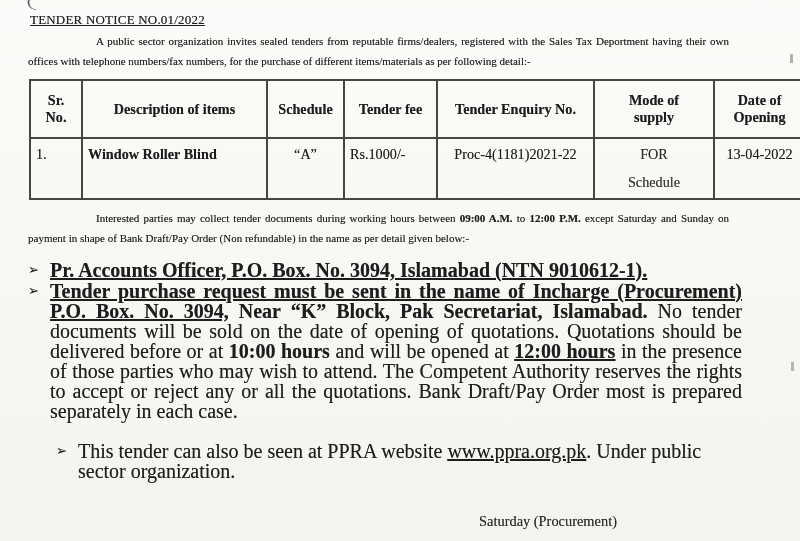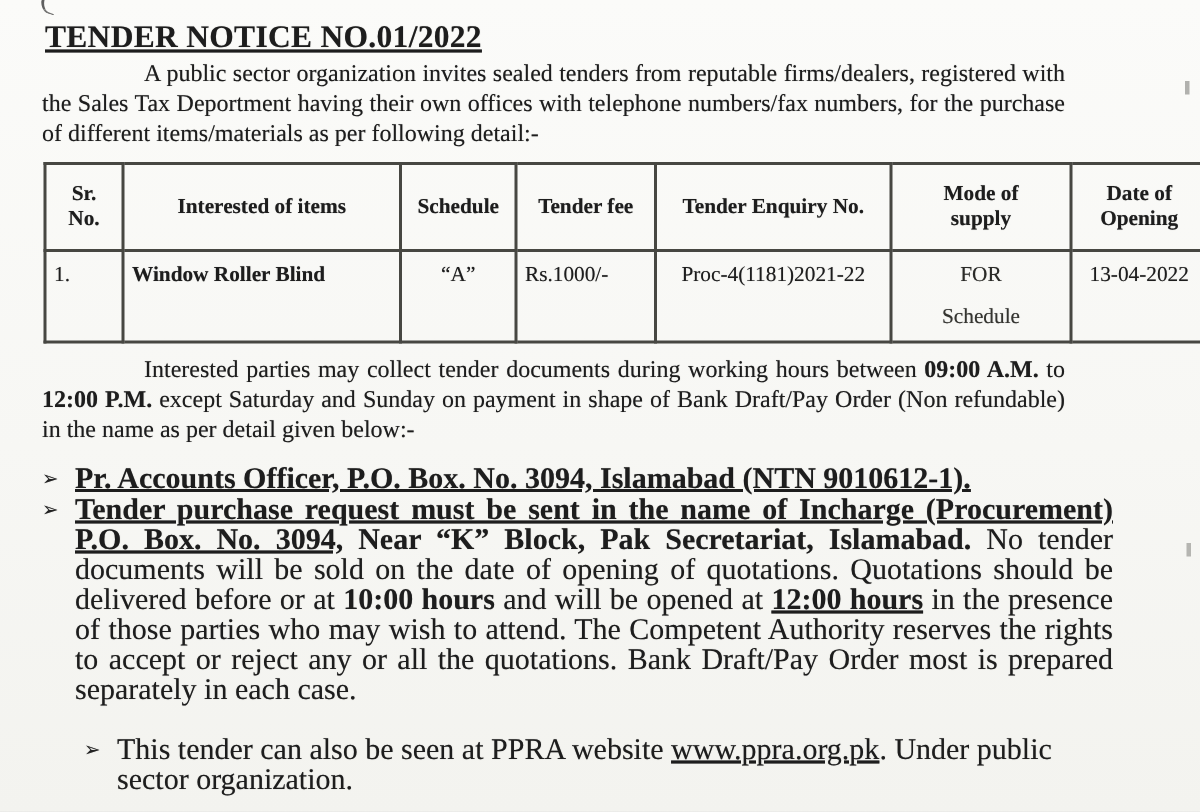--- a/index.html
+++ b/index.html
@@ -8,28 +8,28 @@
     position:relative;
     width:800px; height:541px;
     margin:0;
     background:linear-gradient(180deg,#fbfbf9 0%,#f7f7f4 55%,#f3f3ef 100%);
     font-family:"Liberation Serif", serif;
     color:#1d1d1d;
     overflow:hidden;
     text-shadow:0 0 0.5px rgba(45,45,45,0.55);
   }
   .title {
-    font-size:21px; font-weight:bold;
+    font-size:13px; font-weight:normal;
     text-decoration:underline;
     margin:12px 0 3px 30px;
     letter-spacing:0.2px;
   }
   .para {
-    margin:0 90px 0 28px;
-    font-size:16px; line-height:20px;
+    margin:0 71px 0 28px;
+    font-size:11px; line-height:20px;
     text-align:justify;
   }
   .indent { text-indent:68px; }
 
   table.tender {
     border-collapse:collapse;
     table-layout:fixed;
     width:775px;
     margin:8px 0 0 29px;
     background:transparent;
@@ -112,21 +112,21 @@
         <col style="width:77px">
       <col style="width:93px">
         <col style="width:157px">
         <col style="width:120px">
         <col style="width:91px">
     </colgroup>
     <thead>
       <tr>
         <th>Sr.
 No.</th>
-        <th>Interested of items</th>
+        <th>Description of items</th>
         <th>Schedule</th>
         <th>Tender fee</th>
         <th>Tender Enquiry No.</th>
         <th>Mode of
 supply</th>
         <th>Date of
 Opening</th>
       </tr>
     </thead>
     <tbody>

